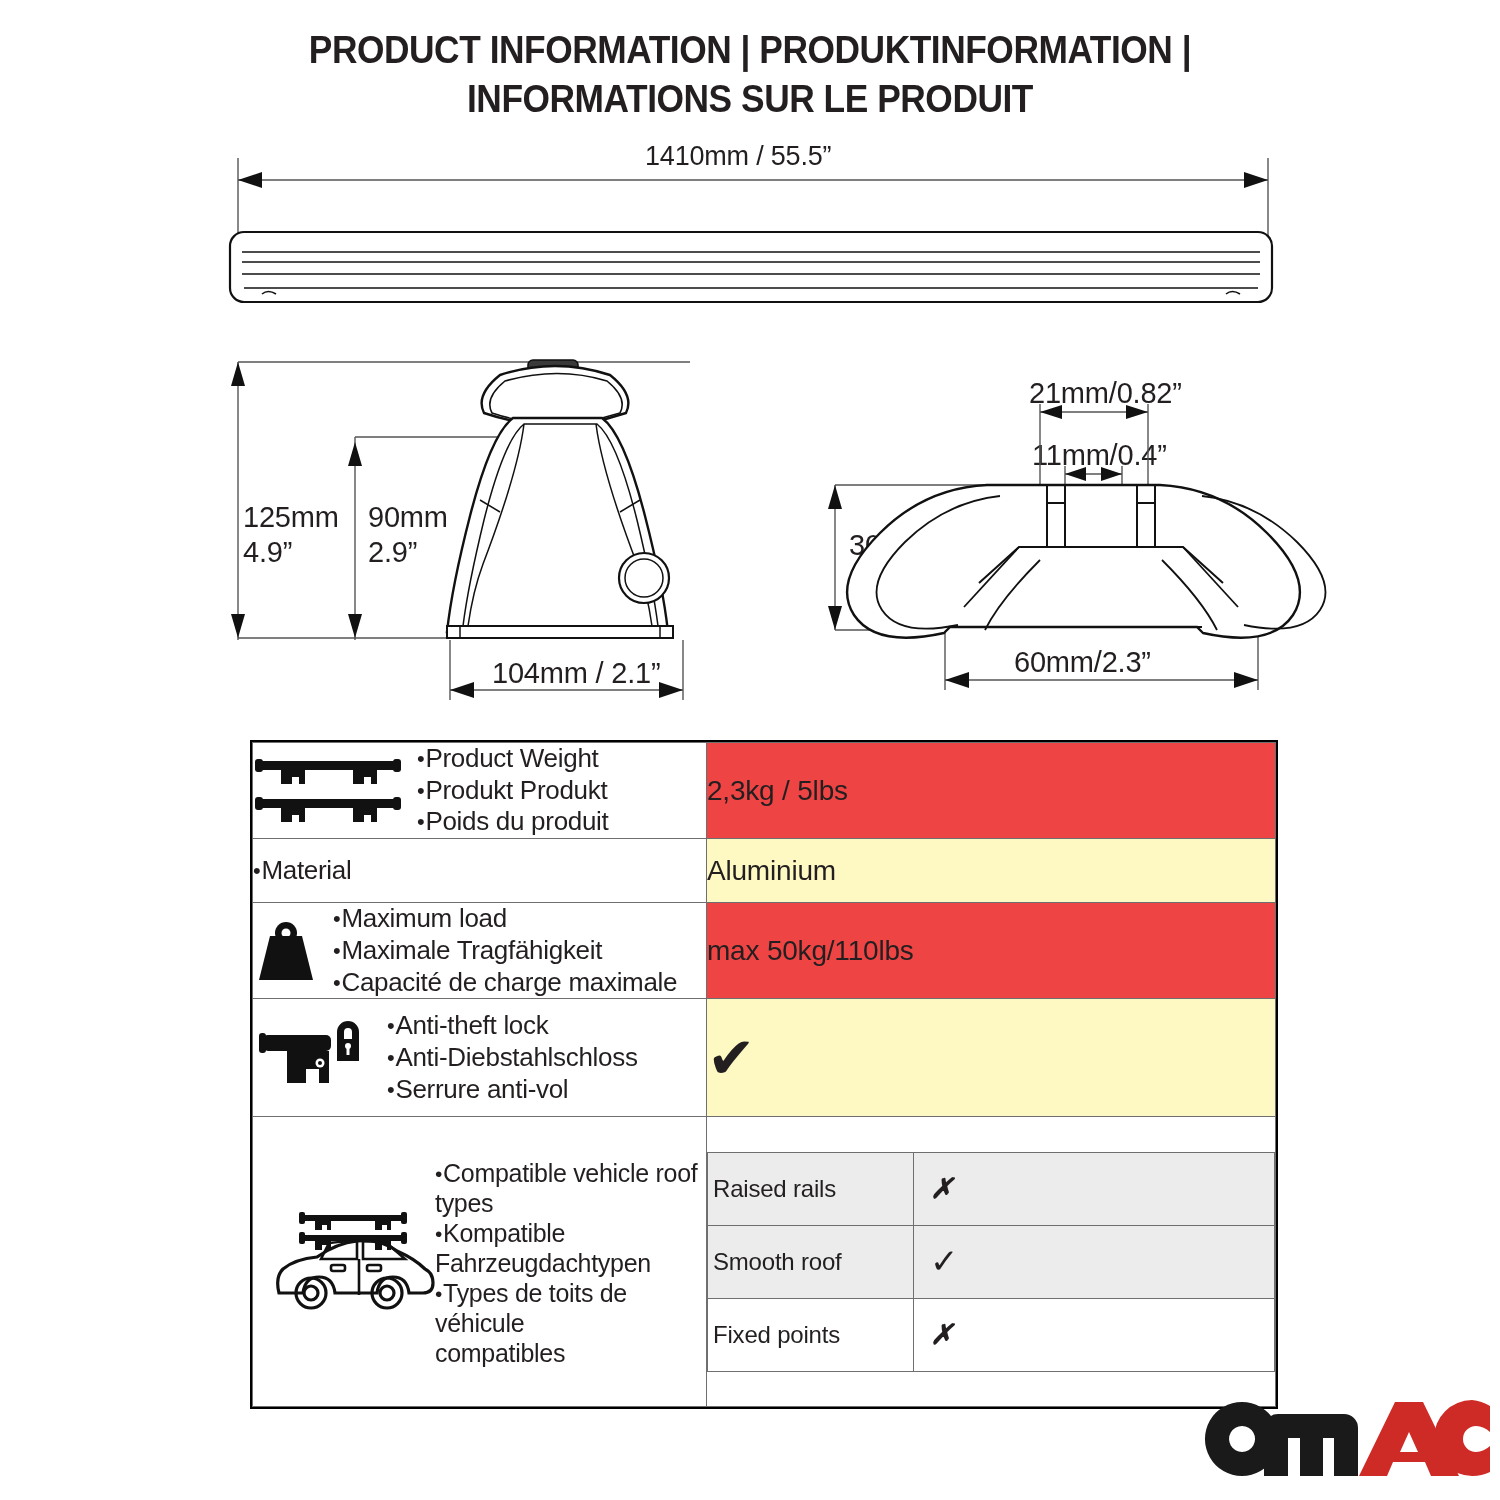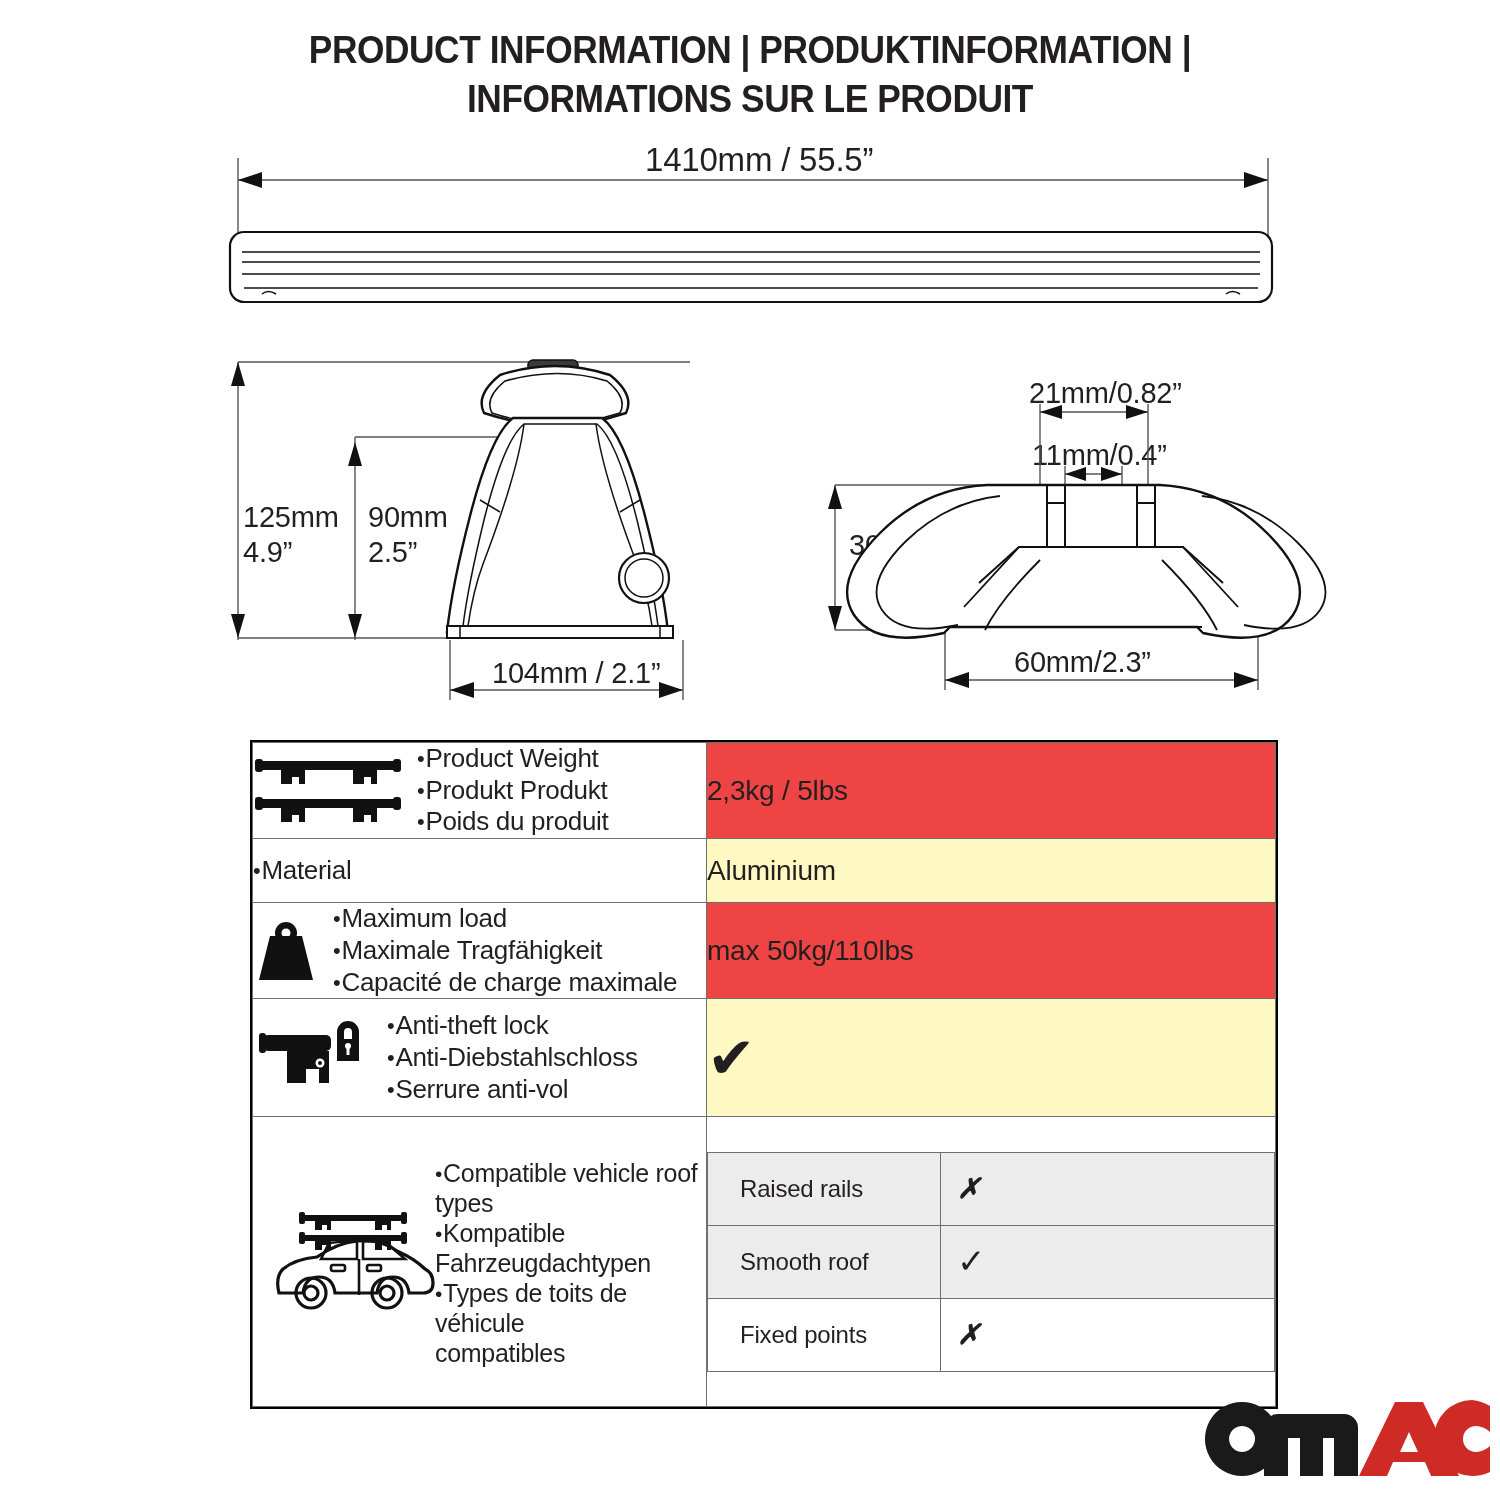--- a/index.html
+++ b/index.html
@@ -25,21 +25,21 @@
     transform:scaleX(0.93);
   }
   .title .l1,.title .l2{display:block;white-space:nowrap;}
 
   
   .draw{position:absolute;left:0;top:0;width:1500px;height:1500px;pointer-events:none;}
 
   
   .dimlabel{
     position:absolute;
-    font-size:33px;
+    font-size:27px;
     color:#231f20;
     white-space:pre;
     line-height:1.20;
     letter-spacing:-0.2px;
   }
   .dimlabel.big{font-size:29px;}
 
   
   .spec-table{
     position:absolute;
@@ -80,21 +80,21 @@
   .row-load{height:90px;}
   .row-lock{height:118px;}
   .row-roof{height:290px;}
 
   .lbl-with-icon{display:flex;align-items:center;gap:14px;}
   .icon-box{flex:0 0 auto;display:flex;align-items:center;justify-content:center;}
 
   
   .nested{width:100%;border-collapse:collapse;table-layout:fixed;}
   .nested td{border:1px solid #6f6f6f;height:72px;font-size:24px;letter-spacing:-0.2px;}
-  .nested td.name{width:200px;padding-left:32px;}
+  .nested td.name{width:200px;padding-left:5px;}
   .nested td.mark{padding-left:16px;font-size:26px;}
   .nested tr.shade td{background:#ececec;}
 
   .roof-label-cell{position:relative;padding:0;}
   .roof-inner{padding:8px 6px 6px 10px;display:flex;flex-direction:row;align-items:flex-start;}
   .car-icon-wrap{align-self:center;margin-top:6px;margin-bottom:10px;}
   .roof-bullets{
     font-size:25px;line-height:1.2;letter-spacing:-0.3px;
   }
   .roof-bullets div:before{content:"\2022";margin-right:1px;font-size:21px;vertical-align:1px;}
@@ -120,21 +120,21 @@
   <div class="title">
     <span class="l1">PRODUCT INFORMATION | PRODUKTINFORMATION |</span>
     <span class="l2">INFORMATIONS SUR LE PRODUIT</span>
   </div>
 
   <div class="dimlabel" style="left:645px;top:140px;">1410mm / 55.5”</div>
 
   <div class="dimlabel big" style="left:243px;top:500px;">125mm
 4.9”</div>
   <div class="dimlabel big" style="left:368px;top:500px;">90mm
-2.5”</div>
+2.9”</div>
   <div class="dimlabel big" style="left:492px;top:656px;">104mm / 2.1”</div>
 
   <div class="dimlabel big" style="left:1029px;top:376px;">21mm/0.82”</div>
   <div class="dimlabel big" style="left:1032px;top:438px;">11mm/0.4”</div>
   <div class="dimlabel big" style="left:849px;top:528px;">30mm
 1.2”</div>
   <div class="dimlabel big" style="left:1014px;top:645px;">60mm/2.3”</div>
 
   <svg class="draw" viewBox="0 0 1500 1500" xmlns="http://www.w3.org/2000/svg">
     <g fill="none" stroke="#1a1a1a" stroke-width="2">

